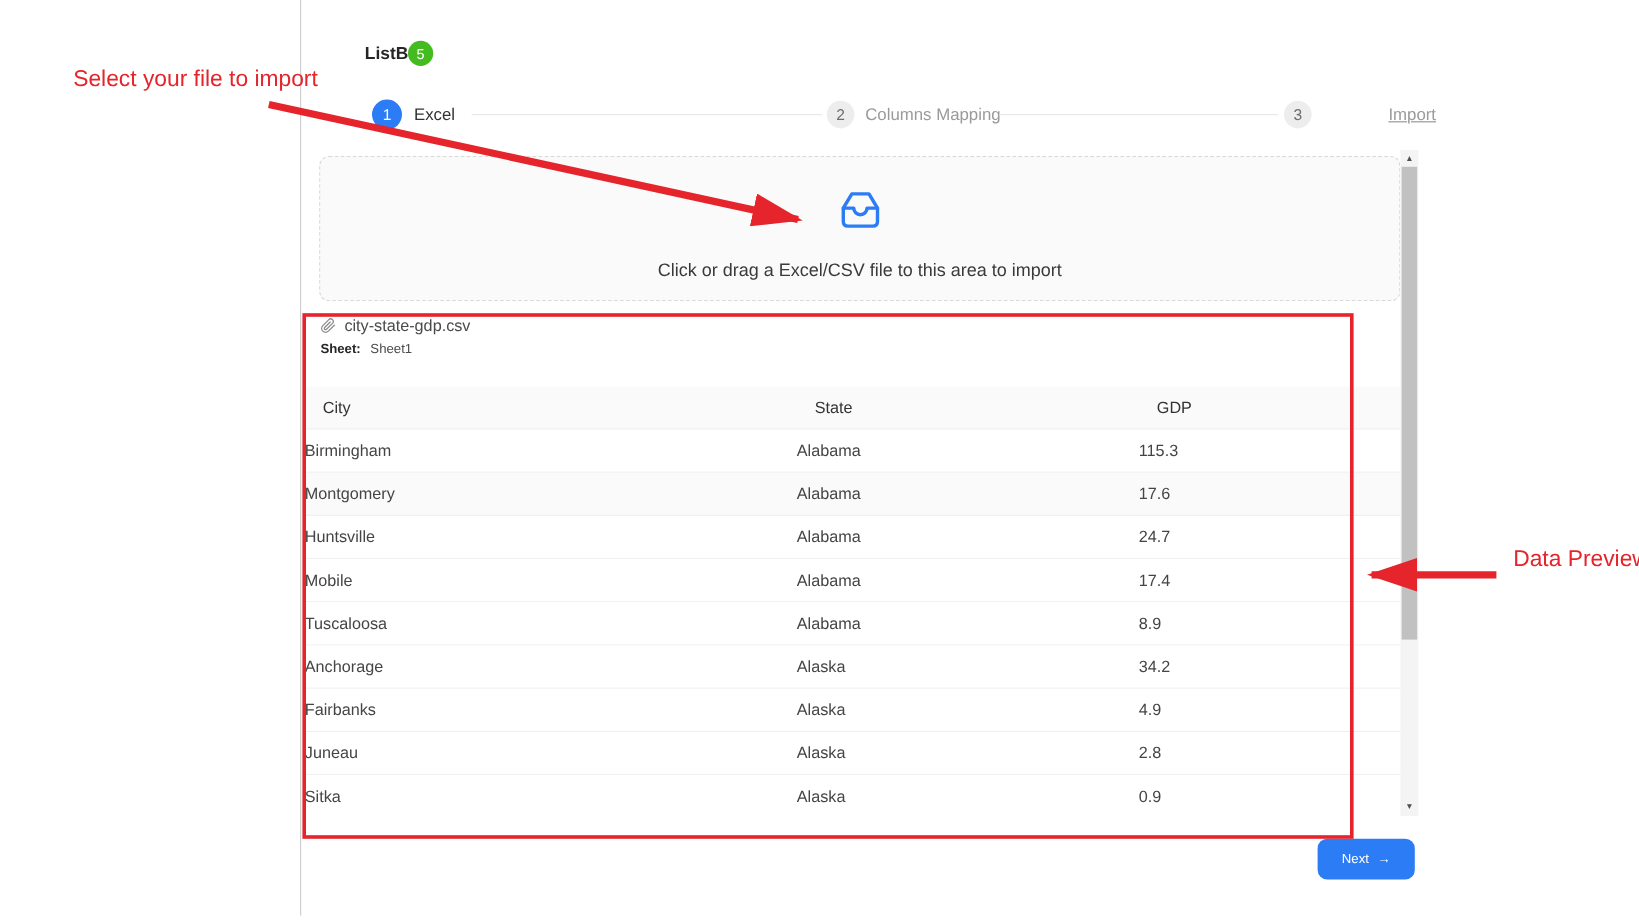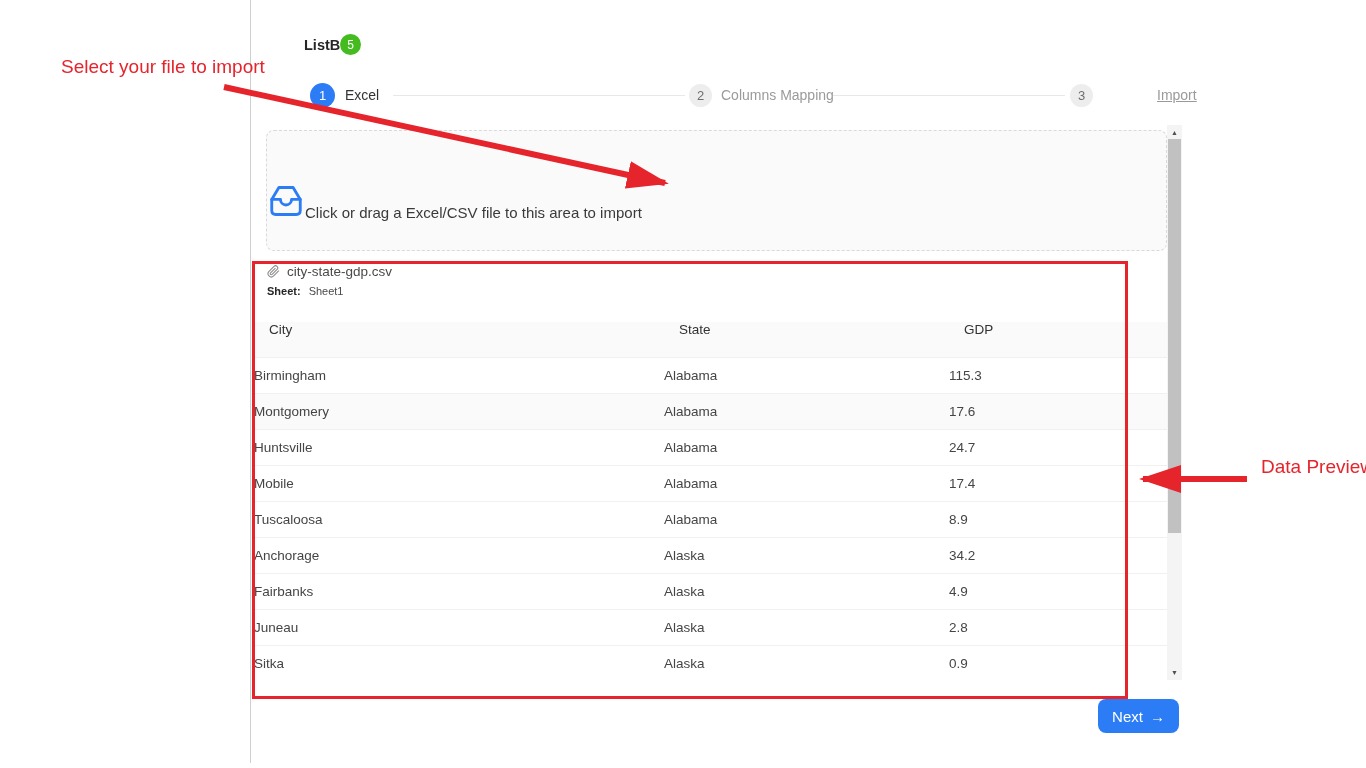--- a/index.html
+++ b/index.html
@@ -23,53 +23,53 @@
   .step-circle{position:absolute;border-radius:50%;display:flex;align-items:center;justify-content:center;font-size:13px;}
   .step-circle.active{background:var(--primary-blue);color:#fff;width:25px;height:25px;}
   .step-circle.wait{background:#ededed;color:#6e6e6e;width:23px;height:23px;}
   .step-label{position:absolute;font-size:14px;white-space:nowrap;}
   .step-label.active{color:#333;}
   .step-label.wait{color:#9a9a9a;}
   .step-conn{position:absolute;height:1px;background:#e8e8e8;top:95px;}
 
   
   .dropzone{position:absolute;left:227px;top:130px;width:901px;height:121px;background:#fafafa;
-            border:1.5px dashed #d9d9d9;border-radius:8px;display:flex;flex-direction:row;
+            border:1.5px dashed #d9d9d9;border-radius:8px;display:flex;flex-direction:column;
             align-items:center;padding-top:25px;cursor:pointer;}
   .dropzone .hint{margin-top:18px;font-size:15px;color:#3a3a3a;}
 
   
   .file-row{position:absolute;left:228px;top:264px;display:flex;align-items:center;gap:7px;
             font-size:13.5px;color:#4a4a4a;}
   .sheet-row{position:absolute;left:228px;top:285px;font-size:11px;color:#4a4a4a;}
   .sheet-row .lbl{font-weight:bold;color:#262626;margin-right:8px;}
 
   
   .thead{position:absolute;left:213px;top:322px;width:915px;height:36px;background:#fafafa;
-         border-bottom:1px solid #f0f0f0;display:flex;padding-left:17px;
+         border-bottom:1px solid #f0f0f0;display:flex;align-items:center;padding-left:17px;
          font-size:13.5px;font-weight:500;color:#333;}
   .tbody{position:absolute;left:213px;top:358px;width:915px;height:322px;overflow:hidden;}
   .trow{display:flex;align-items:center;height:36px;padding-left:2px;border-bottom:1px solid #f0f0f0;
         font-size:13.5px;color:#454545;background:#fff;}
   .trow.highlighted{background:var(--row-highlight);}
   .col0{width:410px;}
   .col1{width:285px;}
   .col2{flex:1;}
 
   
   .scrollbar{position:absolute;left:1128px;top:125px;width:15px;height:555px;background:#f4f4f4;}
   .scroll-arrow{position:absolute;left:0;width:15px;height:15px;display:flex;align-items:center;
                 justify-content:center;font-size:7px;color:#505050;cursor:default;}
   .scroll-arrow.up{top:0;}
   .scroll-arrow.down{bottom:0;}
   .scroll-thumb{position:absolute;left:1px;top:14px;width:13px;height:394px;background:#c1c1c1;}
 
   
   .next-btn{position:absolute;left:1059px;top:699px;width:81px;height:34px;border:none;
-            border-radius:8px;background:var(--primary-blue);color:#fff;font-size:15px;
+            border-radius:8px;background:var(--primary-blue);color:#fff;font-size:11px;
             display:flex;align-items:center;justify-content:center;gap:7px;cursor:pointer;
             font-family:"Liberation Sans",sans-serif;}
 
   
   .ann-text{position:absolute;color:var(--annotation-red);font-size:19px;white-space:nowrap;z-index:12;}
   .ann-text.select{left:22px;top:56px;}
   .ann-text.preview{left:1222px;top:456px;}
   .ann-rect{position:absolute;left:213px;top:261px;width:876px;height:438px;
             border:3px solid var(--annotation-red);z-index:11;pointer-events:none;}
   .ann-svg{position:absolute;left:0;top:0;width:1366px;height:768px;z-index:12;pointer-events:none;}

